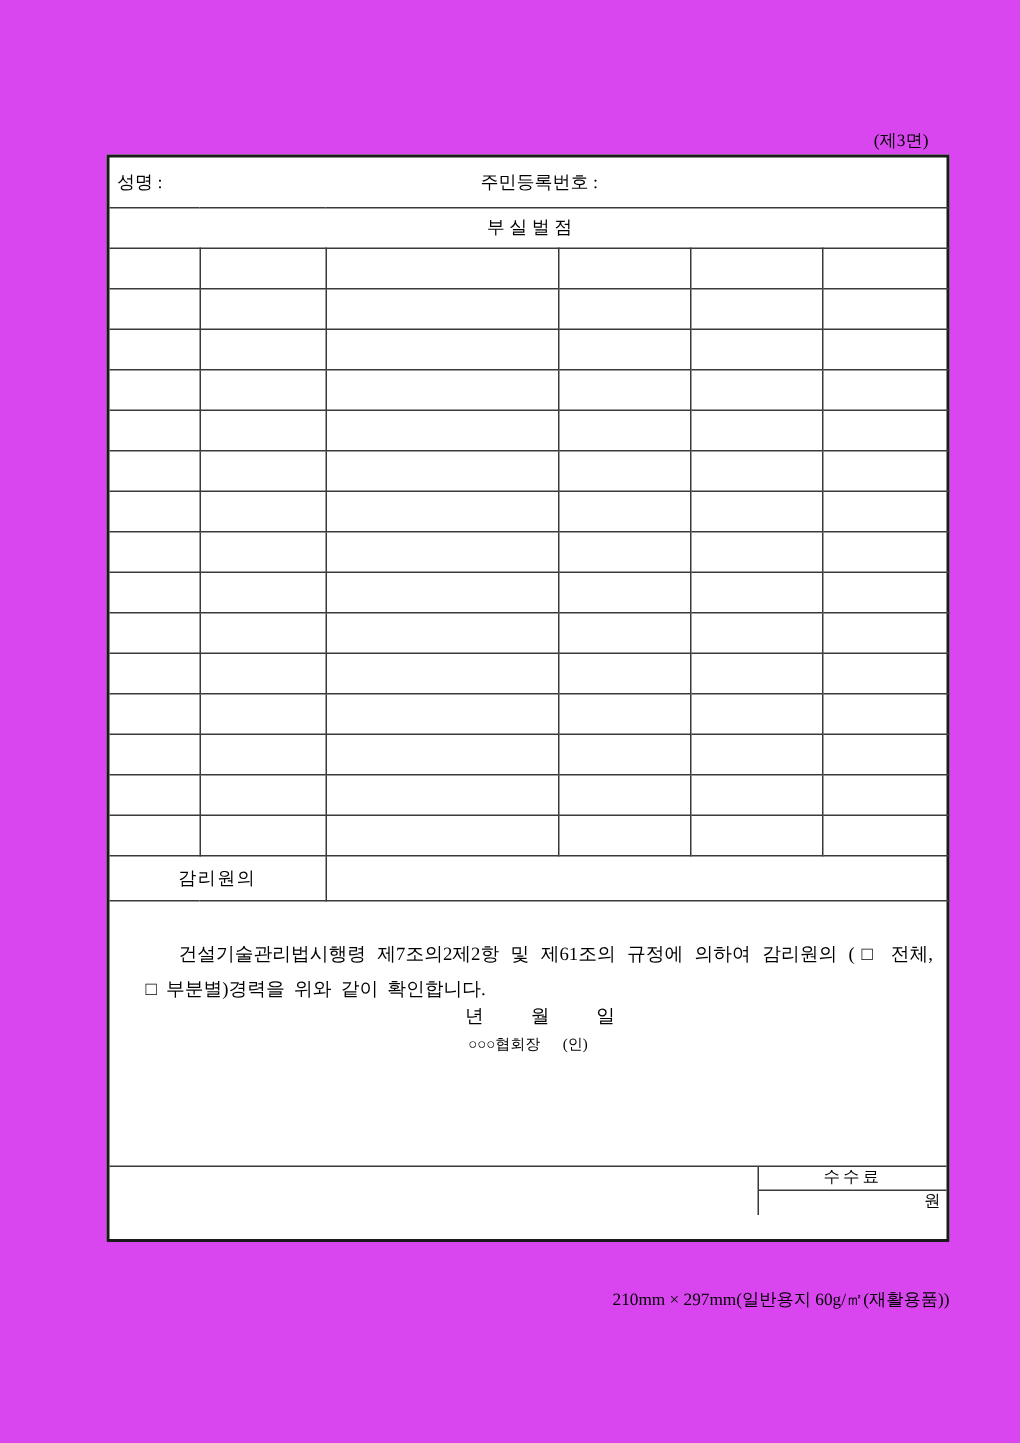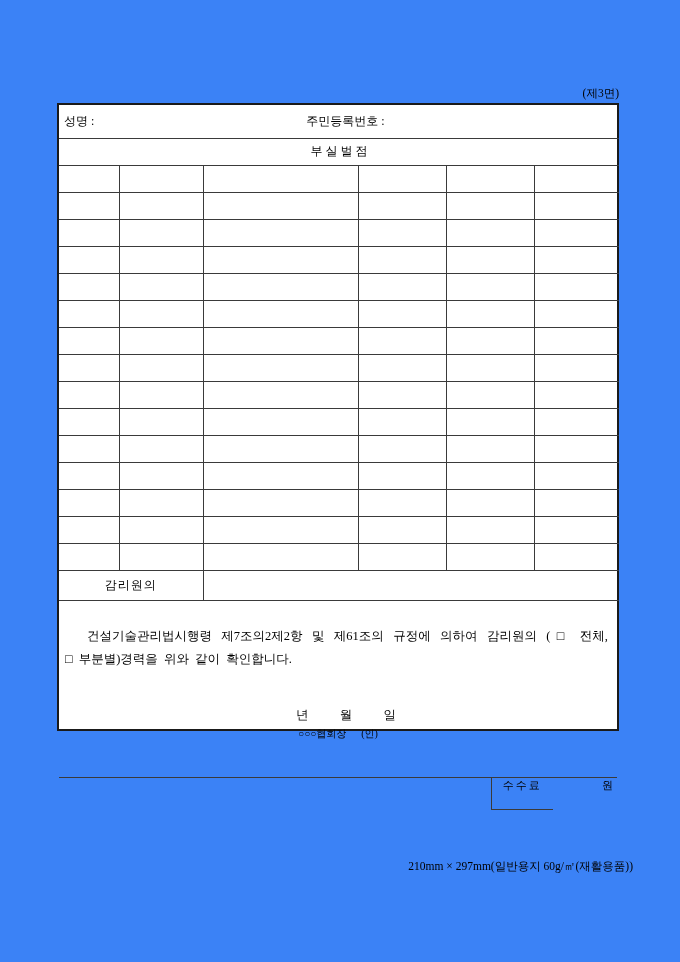--- a/index.html
+++ b/index.html
@@ -1,31 +1,31 @@
 <!DOCTYPE html>
 <html><head>
 <meta charset="utf-8">
 <style>
   * { margin:0; padding:0; box-sizing:border-box; }
   html,body { background:#ffffff; }
   .page {
     position:relative;
     width:680px; height:962px;
-    background:#3b82f6;
+    background:#d946ef;
     font-family:"Liberation Serif","DejaVu Serif",serif;
     color:#000000;
     overflow:hidden;
   }
   .corner-label {
     position:absolute; top:86px; right:61px;
     font-size:11.5px;
   }
   .form-border {
-    position:absolute; left:57px; top:103px;
-    width:562px; height:628px;
+    position:absolute; left:71px; top:103px;
+    width:562px; height:725px;
     border:2px solid #1a1a1a;
     background:#ffffff;
   }
   table.main-table {
     width:100%;
     border-collapse:collapse;
     table-layout:fixed;
   }
   table.main-table td {
     border:1px solid #3a3a3a;
@@ -47,50 +47,49 @@
   .identity .resident-id { margin-left:212px; }
   .row-title td { height:27px; font-size:12.5px; }
   .row-headers td { height:48px; white-space:pre-line; line-height:1.65; font-size:12px; }
   .body-row td { height:27px; }
   .row-purpose td { height:30px; letter-spacing:1px; }
   .statement-section {
     position:relative;
     height:176px;
     font-size:12.5px;
   }
-  .statement-text { padding:26px 9px 0 6px; line-height:1.55; }
+  .statement-text { padding:26px 9px 0 24px; line-height:1.55; }
   .statement-line1 {
     text-align:justify;
     text-align-last:justify;
     text-indent:22px;
   }
   .statement-line2 { margin-top:4px; word-spacing:3px; }
   .statement-date {
-    margin-top:38px;
     text-align:center;
     white-space:pre;
     font-size:12.5px;
     padding-left:16px;
   }
   .statement-signer {
     margin-top:3px;
     text-align:center;
     white-space:pre;
     font-size:10px;
   }
   .fee-section {
     position:relative;
     height:33px;
     border-top:1px solid #3a3a3a;
   }
   .fee-right {
     position:absolute; top:0; right:0; bottom:0;
     width:126px;
     border-left:1px solid #3a3a3a;
-    display:flex; flex-direction:row;
+    display:flex; flex-direction:column;
   }
   .fee-label {
     flex:1;
     border-bottom:1px solid #3a3a3a;
     text-align:center;
     font-size:11px;
     line-height:15px;
     letter-spacing:2px;
   }
   .fee-value {

